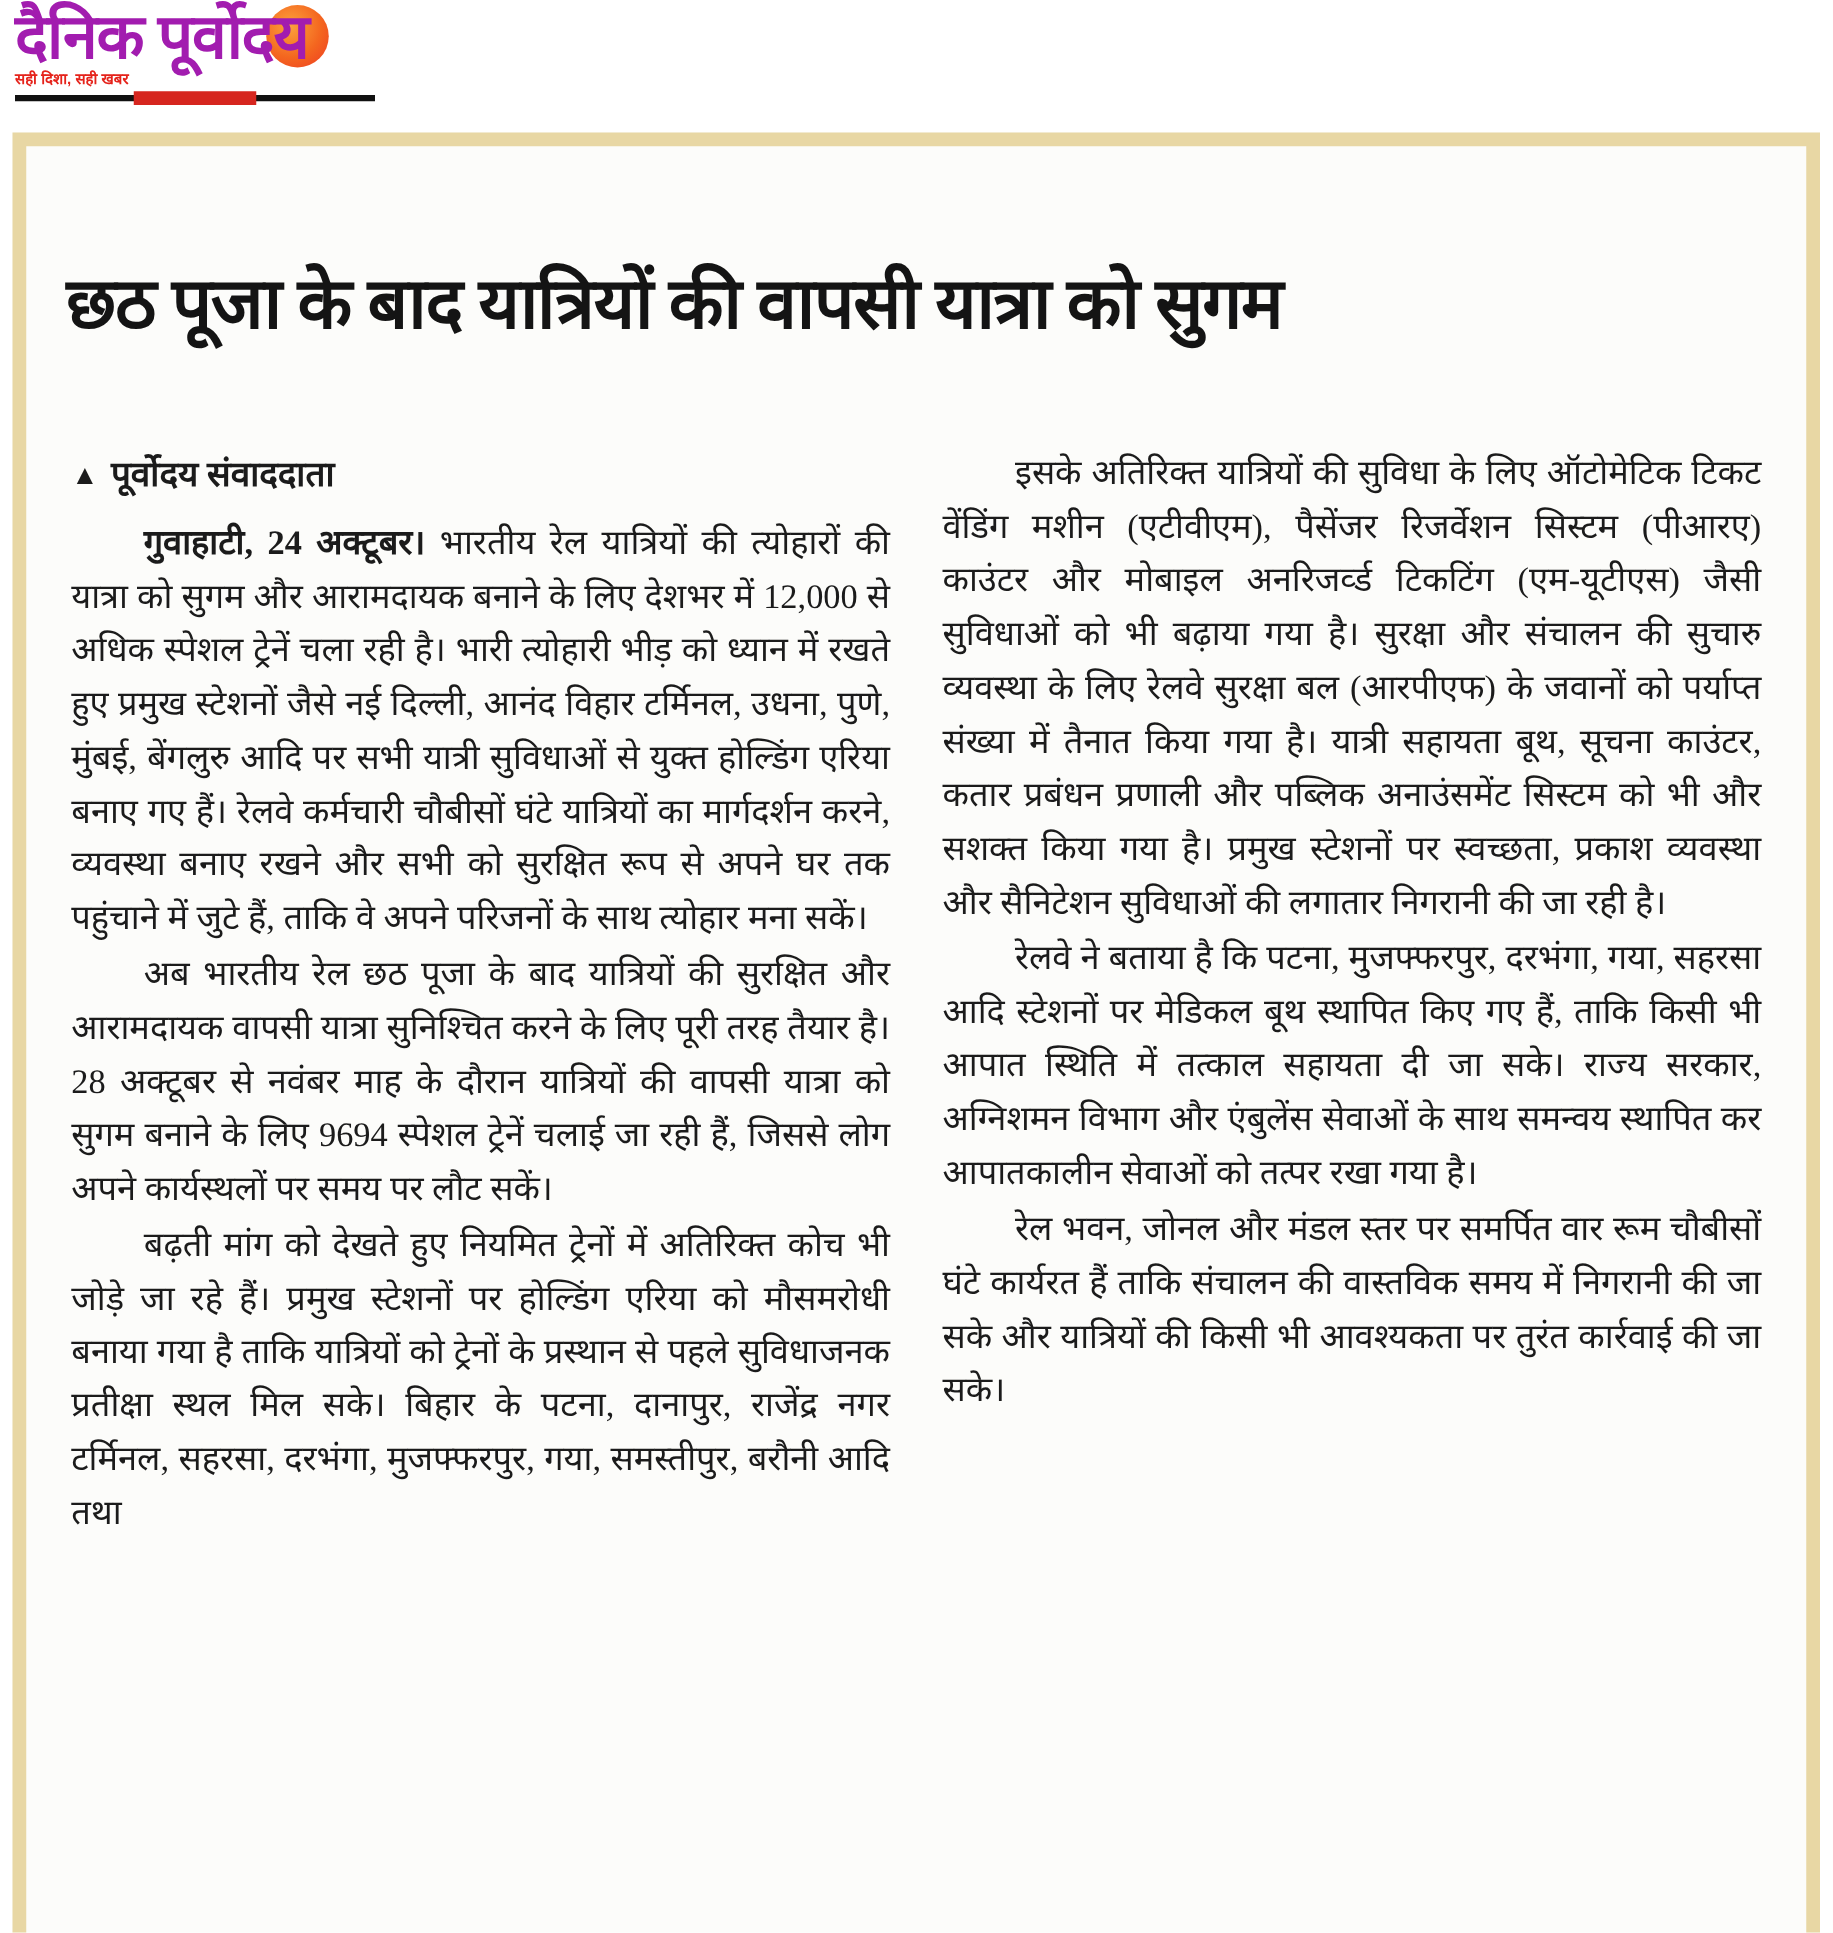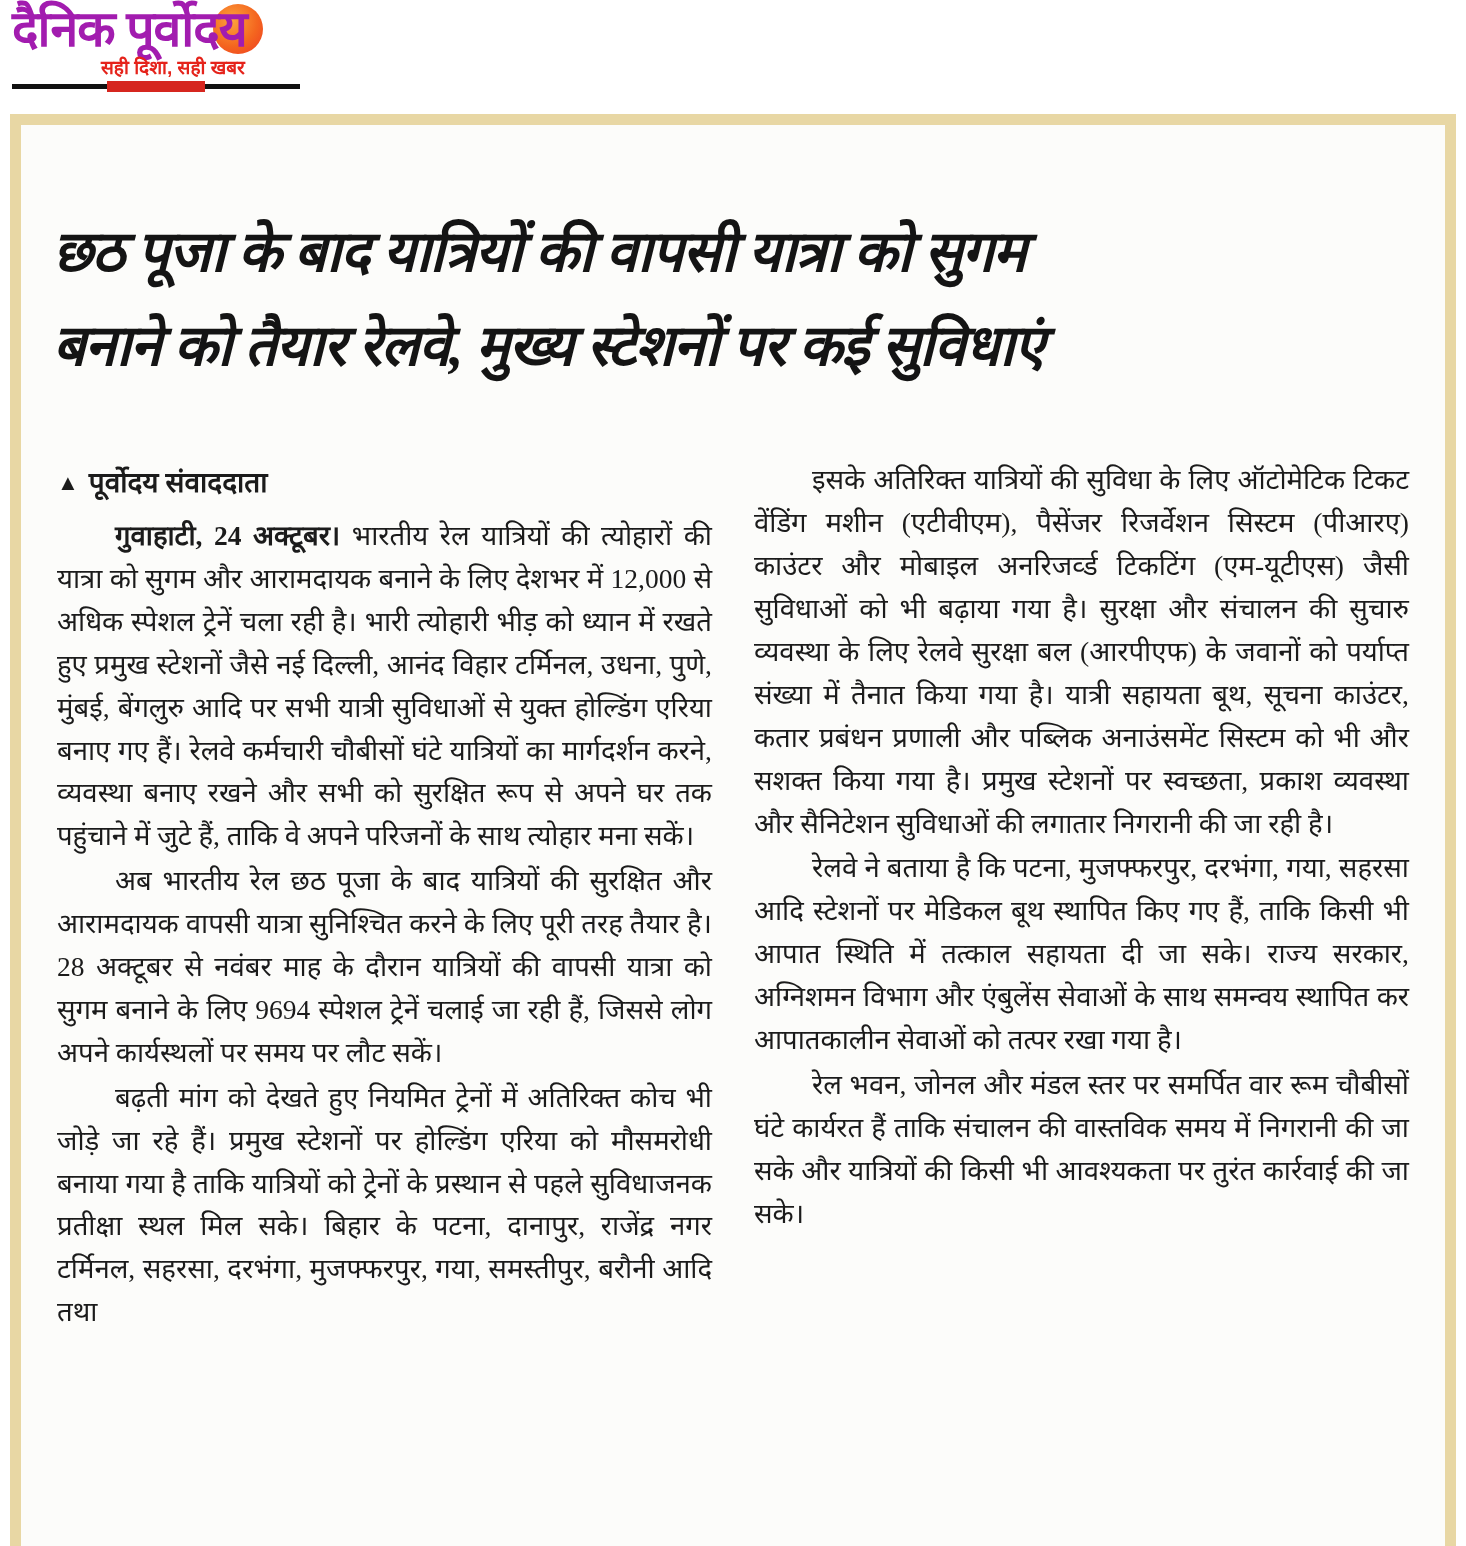--- a/index.html
+++ b/index.html
@@ -38,25 +38,25 @@
     font-weight: bold;
     font-size: 50px;
     line-height: 1.0;
     letter-spacing: -1px;
     color: #a21caf;
     white-space: nowrap;
   }
   .tagline {
     position: relative;
     z-index: 1;
-    text-align: right;
+    text-align: left;
     color: #e5231b;
     font-family: "Liberation Sans", "DejaVu Sans", sans-serif;
     font-weight: bold;
-    font-size: 19px;
+    font-size: 12px;
     margin: 0 2px 0 0;
     white-space: nowrap;
   }
   .masthead-rule {
     position: relative;
     margin-top: 4px;
     width: 288px;
     height: 5px;
     background: #111111;
   }
@@ -82,21 +82,21 @@
   }
 
   .headline {
     padding: 42px 32px 18px 32px;
     font-weight: bold;
     font-size: 57px;
     line-height: 1.65;
     letter-spacing: -1px;
     color: #141414;
   }
-  .headline-line { display: block; font-style: italic; }
+  .headline-line { display: block; }
 
   .body-cols {
     display: grid;
     grid-template-columns: 1fr 1fr;
     column-gap: 42px;
     padding: 10px 36px 0 36px;
     font-size: 27.5px;
     line-height: 1.56;
     text-align: justify;
   }
@@ -133,21 +133,20 @@
   </div>
   <div class="masthead-rule">
     <span class="masthead-badge"></span>
   </div>
 </div>
 
 <div class="article-box">
 
   <h1 class="headline">
     <span class="headline-line">छठ पूजा के बाद यात्रियों की वापसी यात्रा को सुगम</span>
-    <span class="headline-line">बनाने को तैयार रेलवे, मुख्य स्टेशनों पर कई सुविधाएं</span>
   </h1>
 
   <div class="body-cols">
 
     <div class="col">
       <div class="byline">
         <span class="byline-triangle">▲</span><span>पूर्वोदय संवाददाता</span>
       </div>
       <p class="para"><span class="dateline">गुवाहाटी, 24 अक्टूबर।</span><span> भारतीय रेल यात्रियों की त्योहारों की यात्रा को सुगम और आरामदायक बनाने के लिए देशभर में 12,000 से अधिक स्पेशल ट्रेनें चला रही है। भारी त्योहारी भीड़ को ध्यान में रखते हुए प्रमुख स्टेशनों जैसे नई दिल्ली, आनंद विहार टर्मिनल, उधना, पुणे, मुंबई, बेंगलुरु आदि पर सभी यात्री सुविधाओं से युक्त होल्डिंग एरिया बनाए गए हैं। रेलवे कर्मचारी चौबीसों घंटे यात्रियों का मार्गदर्शन करने, व्यवस्था बनाए रखने और सभी को सुरक्षित रूप से अपने घर तक पहुंचाने में जुटे हैं, ताकि वे अपने परिजनों के साथ त्योहार मना सकें।</span></p>
       <p class="para">अब भारतीय रेल छठ पूजा के बाद यात्रियों की सुरक्षित और आरामदायक वापसी यात्रा सुनिश्चित करने के लिए पूरी तरह तैयार है। 28 अक्टूबर से नवंबर माह के दौरान यात्रियों की वापसी यात्रा को सुगम बनाने के लिए 9694 स्पेशल ट्रेनें चलाई जा रही हैं, जिससे लोग अपने कार्यस्थलों पर समय पर लौट सकें।</p>

